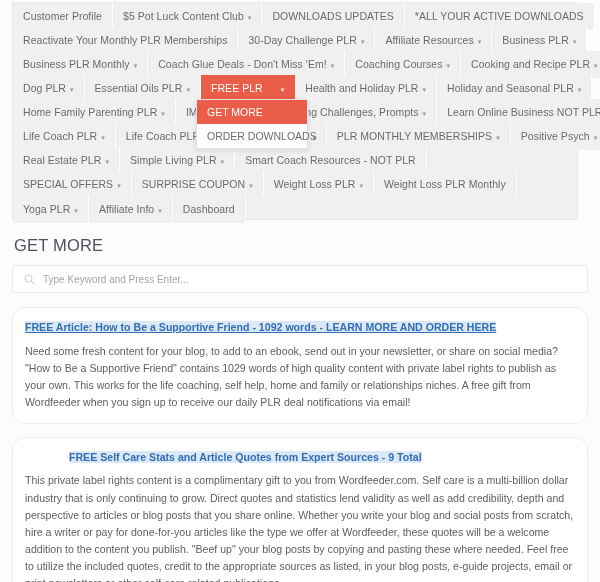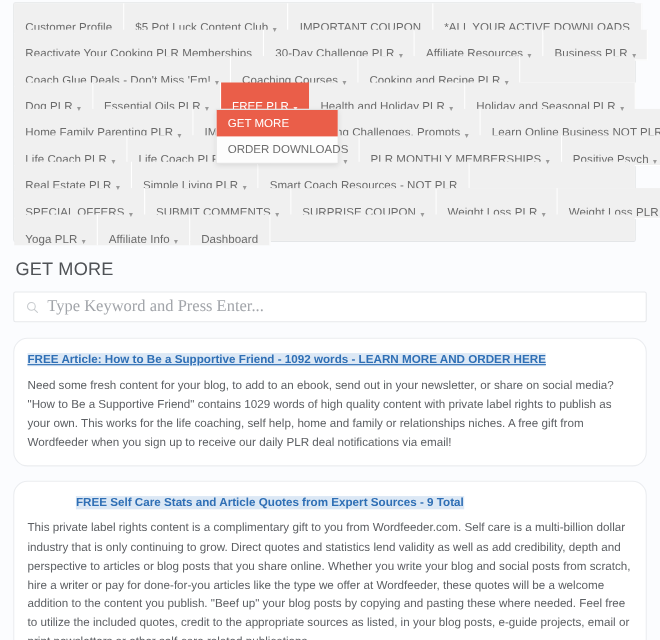--- a/index.html
+++ b/index.html
@@ -26,21 +26,21 @@
     overflow: visible;
   }
   .nav-row {
     display: flex;
     align-items: stretch;
     height: 24px;
     box-sizing: border-box;
   }
   .nav-item {
     display: flex;
-    align-items: flex-end;
+    align-items: center;
     height: 28px;
     box-sizing: border-box;
     padding: 0 10px;
     background: #f0f0f0;
     border-right: 1px solid #ffffff;
     border-bottom: 1px solid #ffffff;
     color: #6b6b6b;
     font-size: 10.5px;
     line-height: 1;
     white-space: nowrap;
@@ -53,20 +53,21 @@
     color: #9a9a9a;
     line-height: 1;
     position: relative;
     top: 1px;
   }
   .nav-item.active {
     background: #ea5e49;
     color: #ffffff;
     border-right-color: #ea5e49;
     border-bottom-color: #ea5e49;
+    gap: 14px;
   }
   .nav-item.active .caret { color: #ffe3dd; }
   .nav-filler {
     flex: 1 1 auto;
     background: #f0f0f0;
     border-bottom: 1px solid #ffffff;
     height: 24px;
   }
   .nav-row:last-child .nav-item,
   .nav-row:last-child .nav-filler { border-bottom: none; }
@@ -126,22 +127,22 @@
     height: 11px;
     margin: 0 8px 0 11px;
     flex: 0 0 auto;
     opacity: .55;
   }
   .search-input {
     flex: 1 1 auto;
     border: none;
     outline: none;
     background: transparent;
-    font-family: Liberation Serif, serif;
-    font-size: 15px;
+    font-family: Liberation Sans, sans-serif;
+    font-size: 10px;
     color: #8b8e93;
     padding: 0;
     height: 22px;
   }
   .search-input::placeholder { color: #a2a5aa; opacity: 1; }
 
   .card {
     background: #ffffff;
     border: 1px solid #ebedf0;
     border-radius: 13px;
@@ -174,46 +175,50 @@
   <div id="nav-rows">
       <div class="nav-row">
         <div class="nav-item">
           <span>Customer Profile</span>
         </div>
         <div class="nav-item">
           <span>$5 Pot Luck Content Club</span>
           <span class="caret">▾</span>
         </div>
         <div class="nav-item">
-          <span>IMPORTANT COUPON</span>
+          <span>DOWNLOADS UPDATES</span>
         </div>
         <div class="nav-item">
           <span>*ALL YOUR ACTIVE DOWNLOADS</span>
         </div>
         <div class="nav-filler"></div>
       </div>
       <div class="nav-row">
         <div class="nav-item">
-          <span>Reactivate Your Cooking PLR Memberships</span>
+          <span>Reactivate Your Monthly PLR Memberships</span>
         </div>
         <div class="nav-item">
           <span>30-Day Challenge PLR</span>
           <span class="caret">▾</span>
         </div>
         <div class="nav-item">
           <span>Affiliate Resources</span>
           <span class="caret">▾</span>
         </div>
         <div class="nav-item">
           <span>Business PLR</span>
           <span class="caret">▾</span>
         </div>
         <div class="nav-filler"></div>
       </div>
       <div class="nav-row">
+        <div class="nav-item">
+          <span>Business PLR Monthly</span>
+          <span class="caret">▾</span>
+        </div>
         <div class="nav-item">
           <span>Coach Glue Deals - Don't Miss 'Em!</span>
           <span class="caret">▾</span>
         </div>
         <div class="nav-item">
           <span>Coaching Courses</span>
           <span class="caret">▾</span>
         </div>
         <div class="nav-item">
           <span>Cooking and Recipe PLR</span>
@@ -294,24 +299,20 @@
           <span class="caret">▾</span>
         </div>
         <div class="nav-item">
           <span>Smart Coach Resources - NOT PLR</span>
         </div>
         <div class="nav-filler"></div>
       </div>
       <div class="nav-row">
         <div class="nav-item">
           <span>SPECIAL OFFERS</span>
-          <span class="caret">▾</span>
-        </div>
-        <div class="nav-item">
-          <span>SUBMIT COMMENTS</span>
           <span class="caret">▾</span>
         </div>
         <div class="nav-item">
           <span>SURPRISE COUPON</span>
           <span class="caret">▾</span>
         </div>
         <div class="nav-item">
           <span>Weight Loss PLR</span>
           <span class="caret">▾</span>
         </div>

